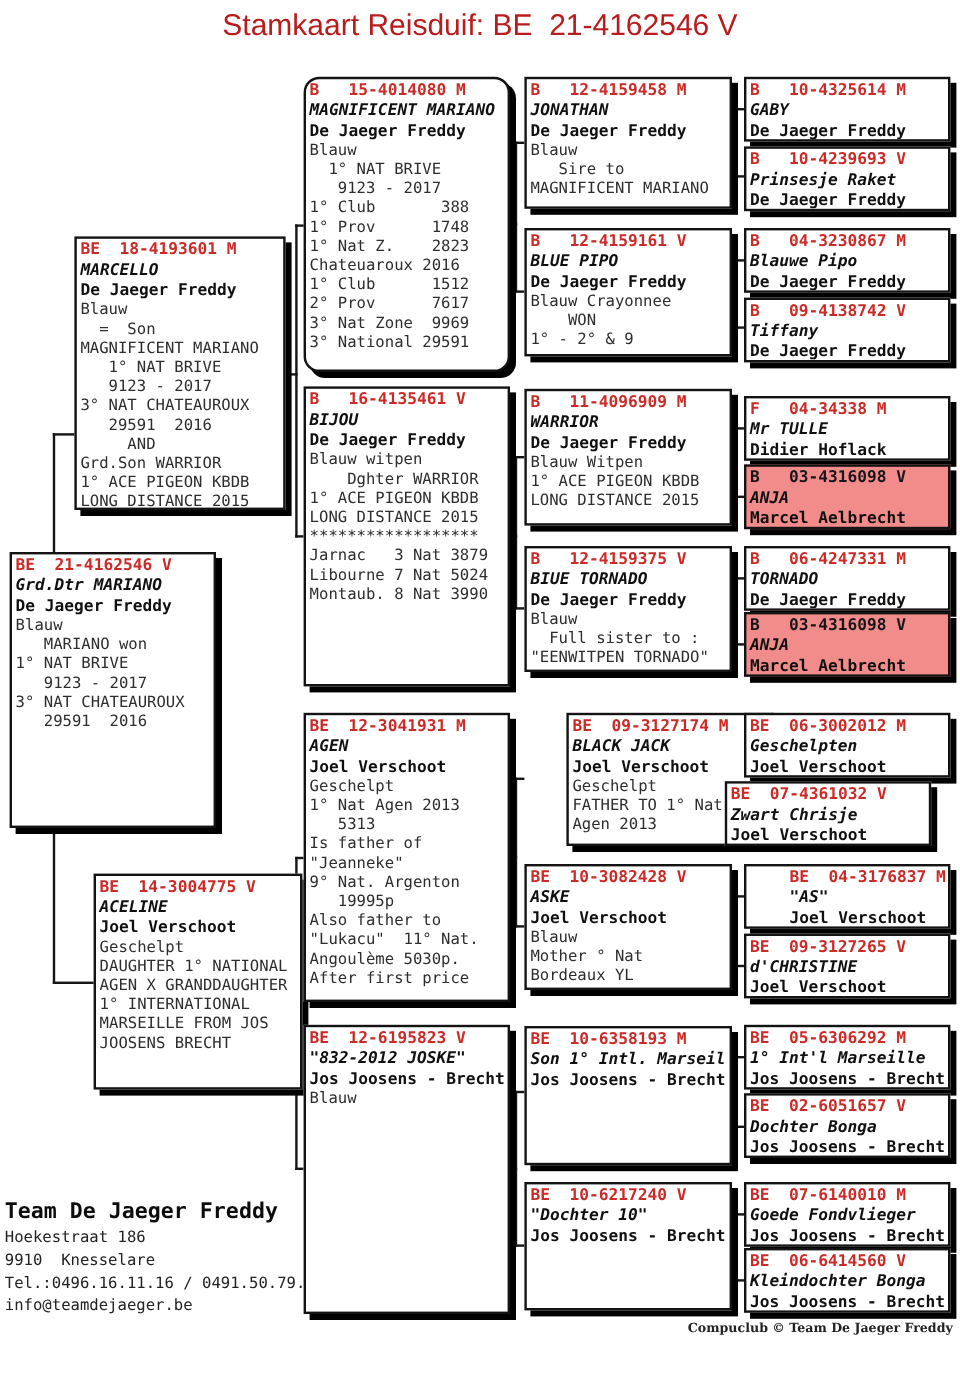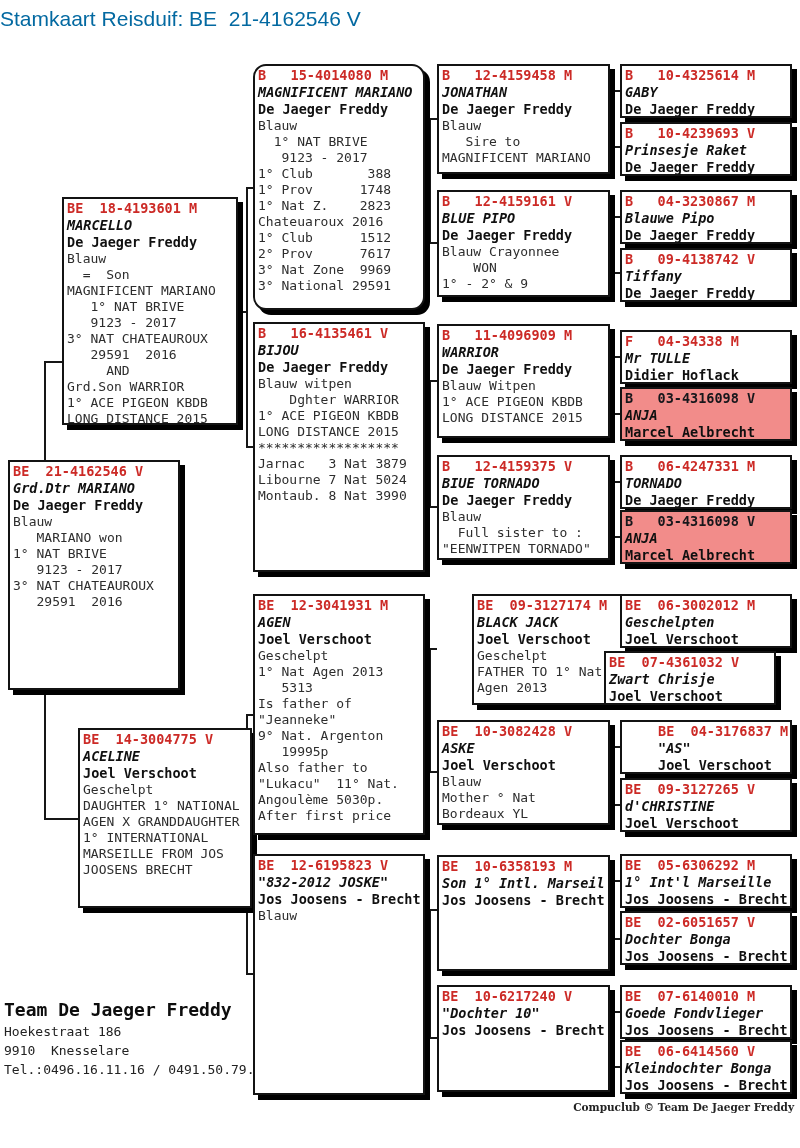--- a/index.html
+++ b/index.html
@@ -1,19 +1,19 @@
 <!DOCTYPE html>
 <html><head>
 <meta charset="utf-8">
 <style>
   html,body{margin:0;padding:0;background:#ffffff;}
   #page{position:relative;width:800px;height:1148px;background:#ffffff;overflow:hidden;
         font-family:"DejaVu Sans Mono",monospace;}
-  .title{position:absolute;top:7px;left:0;width:100%;white-space:pre;
-         font-family:"Liberation Sans",sans-serif;font-size:21px;color:#0369a1;}
+  .title{position:absolute;top:7px;left:0;width:100%;text-align:center;white-space:pre;
+         font-family:"Liberation Sans",sans-serif;font-size:25px;color:#b91c1c;}
   .pbox{position:absolute;background:#ffffff;border:2px solid #131313;box-sizing:border-box;
         box-shadow:5px 5px 0 #000;padding:1px 3px;overflow:hidden;z-index:2;}
   .pbox.pink{background:#f28c8a;}
   .ring{color:#cc2a26;font-weight:bold;font-size:13.5px;line-height:17px;white-space:pre;}
   .pink .ring{color:#17171b;}
   .pname{font-weight:bold;font-style:italic;font-size:13.5px;line-height:17px;white-space:pre;color:#101010;}
   .powner{font-weight:bold;font-size:13.5px;line-height:17px;white-space:pre;color:#101010;}
   .pline{font-size:13px;line-height:16px;white-space:pre;color:#2d2d2d;}
   .conn{position:absolute;background:#161616;z-index:1;}
   .team{position:absolute;left:4px;top:998px;}
@@ -314,15 +314,16 @@
       <div class="conn" style="left: 613px; top: 1011px; width: 2px; height: 57px;"></div>
       <div class="conn" style="left: 613px; top: 1011px; width: 7px; height: 2px;"></div>
       <div class="conn" style="left: 613px; top: 1066px; width: 7px; height: 2px;"></div>
       <div class="conn" style="left: 610px; top: 1037px; width: 5px; height: 2px;"></div>
     </div>
   <div class="team">
     <div class="team-name">Team De Jaeger Freddy</div>
     <div class="team-line">Hoekestraat 186</div>
     <div class="team-line">9910  Knesselare</div>
     <div class="team-line">Tel.:0496.16.11.16 / 0491.50.79.79</div>
+    <div class="team-line">info@teamdejaeger.be</div>
   </div>
   <div class="credit">Compuclub © Team De Jaeger Freddy</div>
 </div>
 
 </body></html>

